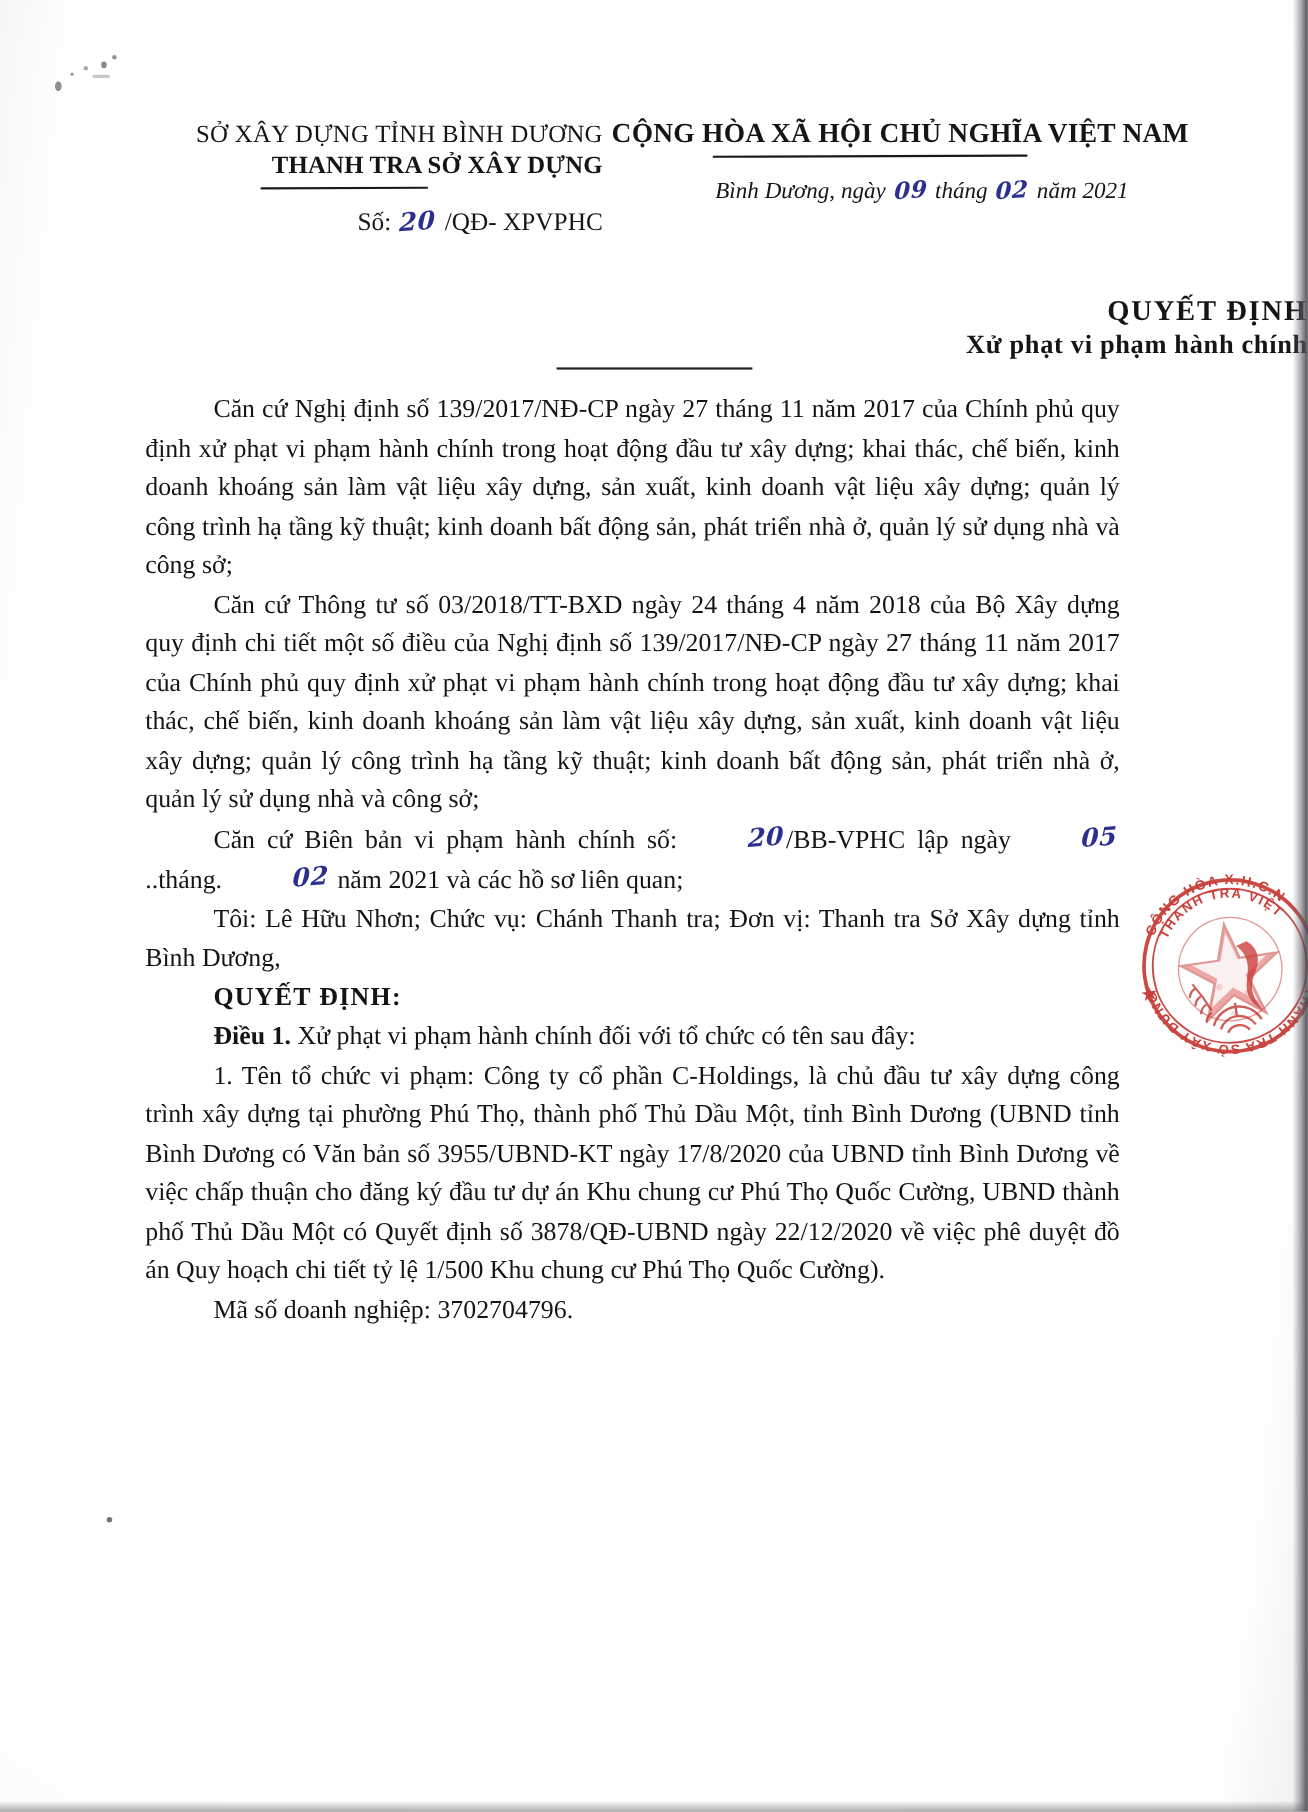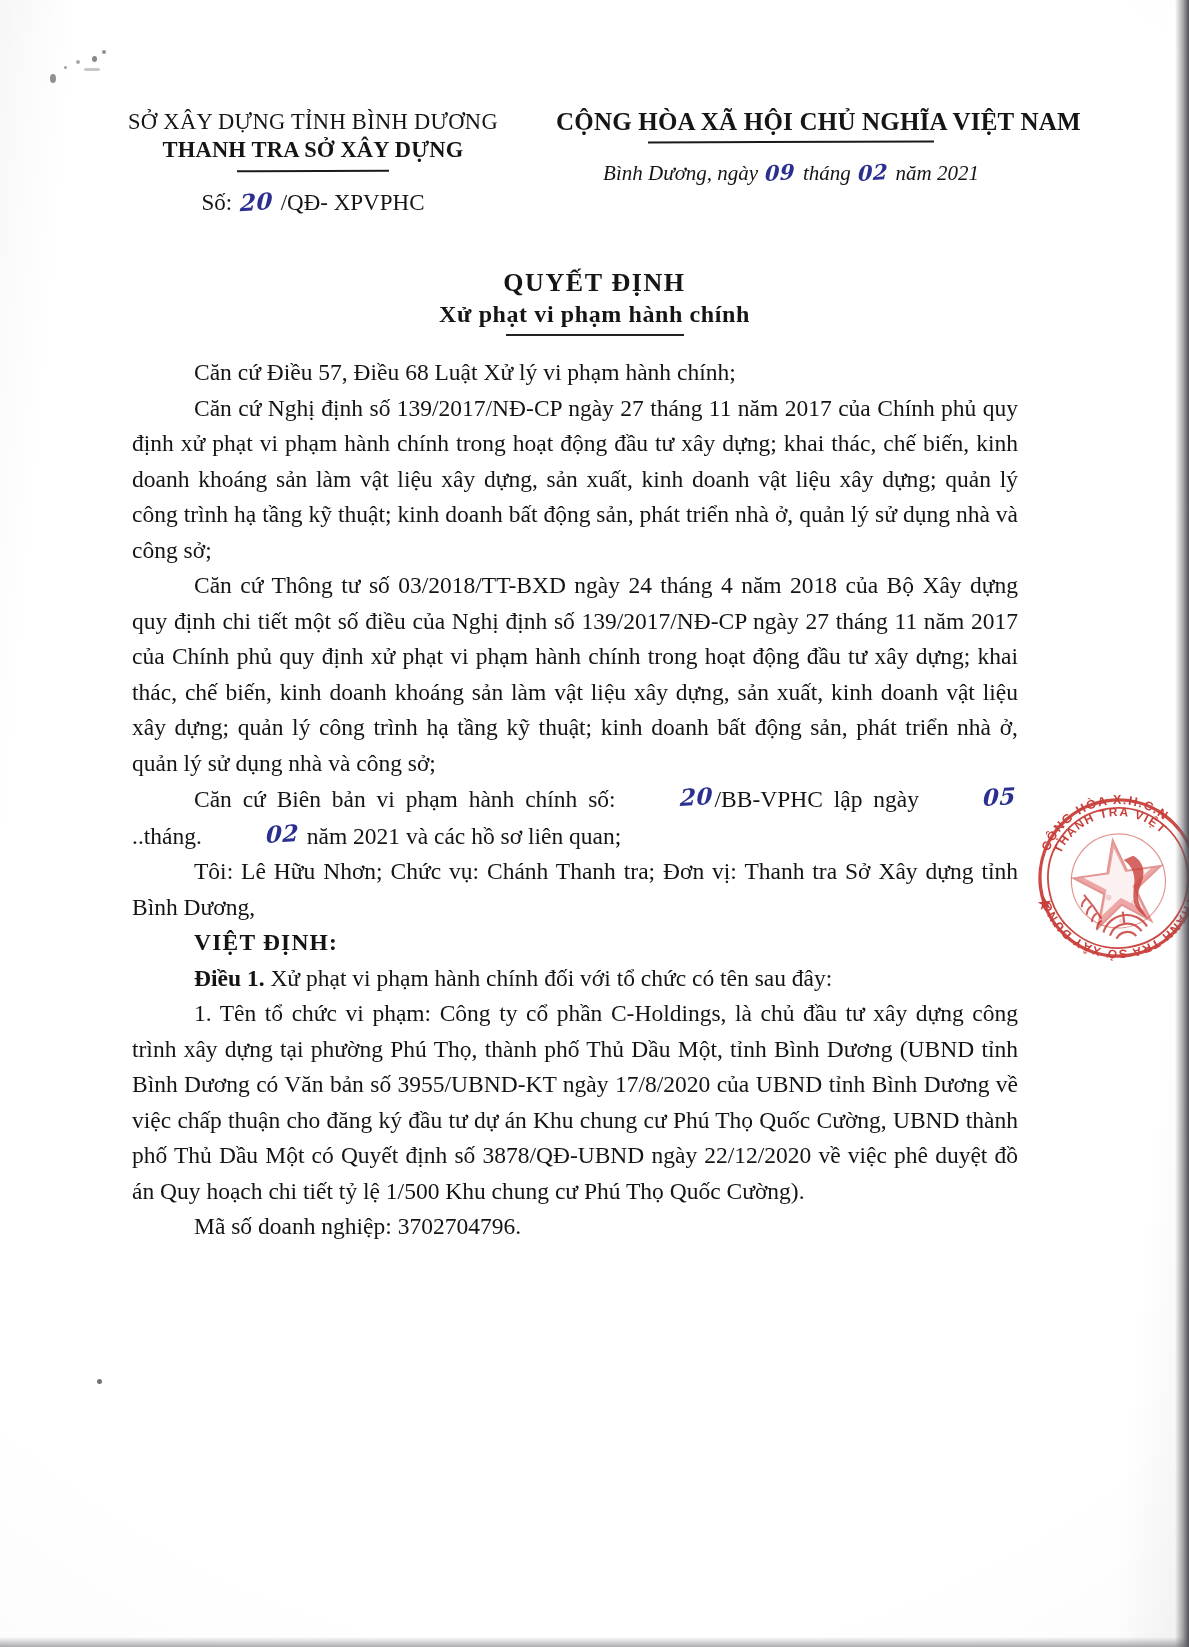--- a/index.html
+++ b/index.html
@@ -22,21 +22,21 @@
     position:absolute; top:0; right:0; width:14px; height:100%;
     background:linear-gradient(90deg, rgba(120,120,125,0) 0%, rgba(105,105,112,0.55) 55%, rgba(70,70,76,0.95) 100%);
     pointer-events:none;
   }
   .scan-edge-bottom{
     position:absolute; left:0; bottom:0; height:10px; width:100%;
     background:linear-gradient(180deg, rgba(120,120,125,0) 0%, rgba(90,90,96,0.5) 100%);
     pointer-events:none;
   }
 
-  .ink{ color:#151515; }
+  .ink{ color:#151515;text-align:right; }
 
   
   .header{
     position:absolute; top:108px; left:0; width:100%;
     display:flex; justify-content:flex-start;
   }
   .hdr-left{ width:470px; text-align:center; margin-left:78px; }
   .hdr-right{ width:470px; text-align:center; margin-left:8px; }
 
   .org1{
@@ -165,34 +165,33 @@
   </div>
 
   <div class="title-block">
     <div class="t1 ink">QUYẾT ĐỊNH</div>
     <div class="t2 ink">Xử phạt vi phạm hành chính</div>
     <div class="t2-rule"></div>
   </div>
 
   <div class="body">
 
-    <p class="para">Căn cứ Điều 57, Điều 68 Luật Xử lý vi phạm hành chính;</p>
 
     <p class="para">Căn cứ Nghị định số 139/2017/NĐ-CP ngày 27 tháng 11 năm 2017 của Chính phủ quy định xử phạt vi phạm hành chính trong hoạt động đầu tư xây dựng; khai thác, chế biến, kinh doanh khoáng sản làm vật liệu xây dựng, sản xuất, kinh doanh vật liệu xây dựng; quản lý công trình hạ tầng kỹ thuật; kinh doanh bất động sản, phát triển nhà ở, quản lý sử dụng nhà và công sở;</p>
 
     <p class="para">Căn cứ Thông tư số 03/2018/TT-BXD ngày 24 tháng 4 năm 2018 của Bộ Xây dựng quy định chi tiết một số điều của Nghị định số 139/2017/NĐ-CP ngày 27 tháng 11 năm 2017 của Chính phủ quy định xử phạt vi phạm hành chính trong hoạt động đầu tư xây dựng; khai thác, chế biến, kinh doanh khoáng sản làm vật liệu xây dựng, sản xuất, kinh doanh vật liệu xây dựng; quản lý công trình hạ tầng kỹ thuật; kinh doanh bất động sản, phát triển nhà ở, quản lý sử dụng nhà và công sở;</p>
 
     <p class="para">
       <span>Căn cứ Biên bản vi phạm hành chính số:</span><span class="hand">20</span><span>/BB-VPHC lập ngày</span><span class="hand">05</span><span>..</span><span>tháng</span><span>.</span><span class="hand">02</span>
       <span>năm 2021 và các hồ sơ liên quan;</span>
     </p>
 
     <p class="para">Tôi: Lê Hữu Nhơn; Chức vụ: Chánh Thanh tra; Đơn vị: Thanh tra Sở Xây dựng tỉnh Bình Dương,</p>
 
-    <p class="para center-head ink">VIỆT ĐỊNH:</p>
+    <p class="para center-head ink">QUYẾT ĐỊNH:</p>
 
     <p class="para"><span class="bold">Điều 1.</span><span> Xử phạt vi phạm hành chính đối với tổ chức có tên sau đây:</span></p>
 
     <p class="para">1. Tên tổ chức vi phạm: Công ty cổ phần C-Holdings, là chủ đầu tư xây dựng công trình xây dựng tại phường Phú Thọ, thành phố Thủ Dầu Một, tỉnh Bình Dương (UBND tỉnh Bình Dương có Văn bản số 3955/UBND-KT ngày 17/8/2020 của UBND tỉnh Bình Dương về việc chấp thuận cho đăng ký đầu tư dự án Khu chung cư Phú Thọ Quốc Cường, UBND thành phố Thủ Dầu Một có Quyết định số 3878/QĐ-UBND ngày 22/12/2020 về việc phê duyệt đồ án Quy hoạch chi tiết tỷ lệ 1/500 Khu chung cư Phú Thọ Quốc Cường).</p>
 
 
     <p class="para">Mã số doanh nghiệp: 3702704796.</p>
 
   </div>
 

